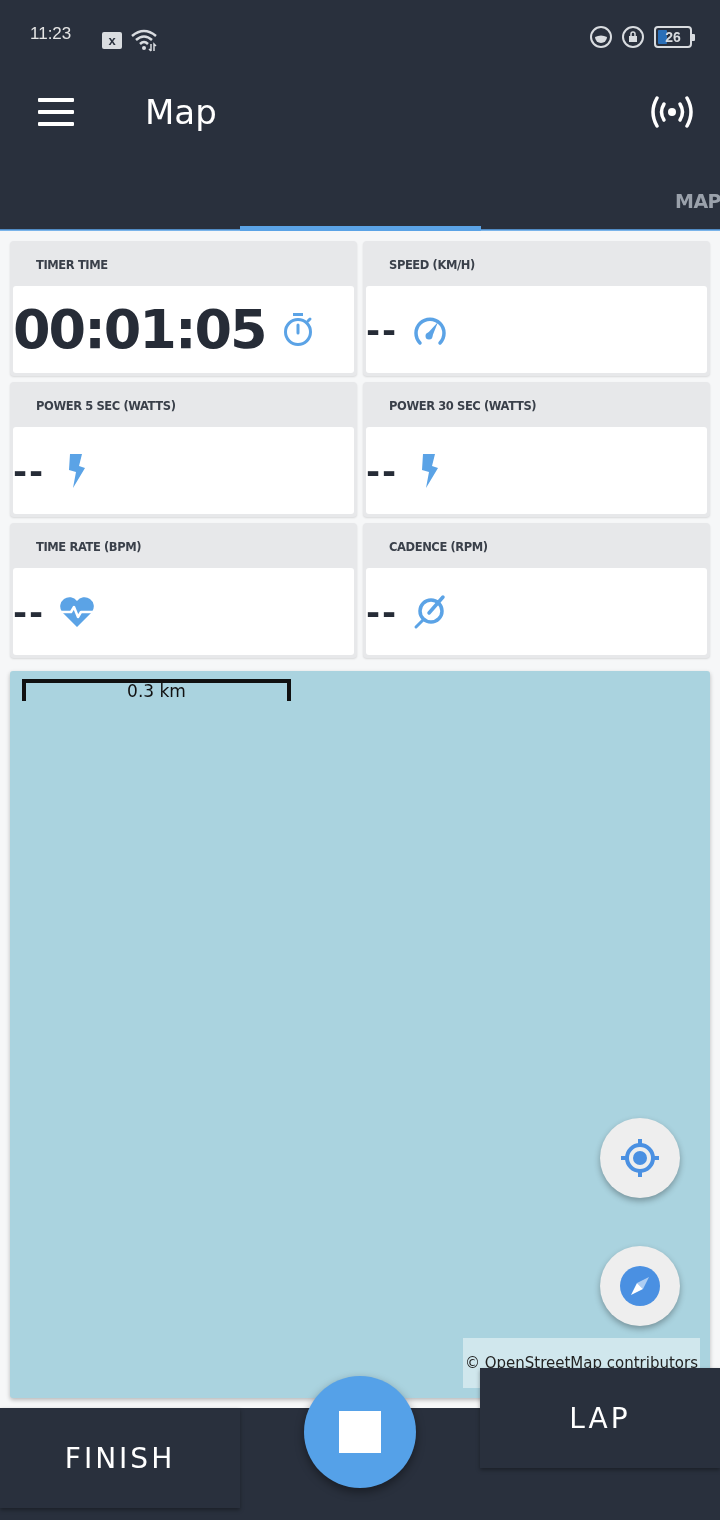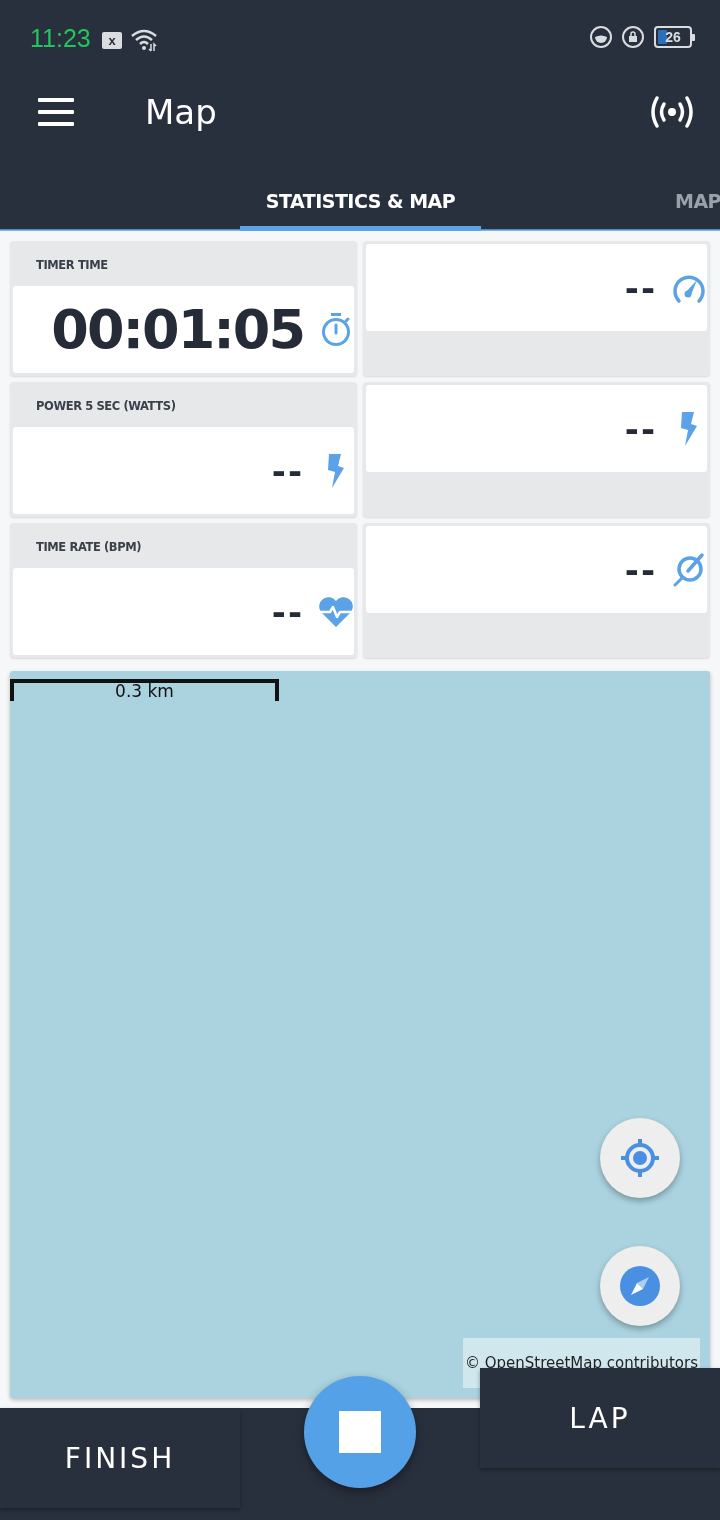--- a/index.html
+++ b/index.html
@@ -1,18 +1,18 @@
 <!DOCTYPE html>
 <html><head>
 <meta charset="utf-8">
 <style>
   * { box-sizing: border-box; margin: 0; padding: 0; }
   html, body { width: 720px; height: 1520px; overflow: hidden; background: #f6f7f8; font-family: "DejaVu Sans", sans-serif; }
   .status-bar { position: absolute; top: 0; left: 0; width: 720px; height: 80px; background: #29303d; color: #d9dce0; }
-  .status-time { position: absolute; left: 30px; top: 24px; font-size: 25px; font-family: "Liberation Sans", sans-serif; color: #22c55e; }
+  .status-time { position: absolute; left: 30px; top: 24px; font-size: 17px; font-family: "Liberation Sans", sans-serif; color: #e5e5e5; }
   .status-left-icons { position: absolute; left: 102px; top: 28px; display: flex; gap: 8px; align-items: center; }
   .sim-x { width: 20px; height: 17px; background: #d9dce0; border-radius: 2px; color: #29303d; font-size: 13px; font-weight: bold; text-align: center; line-height: 17px; font-family: "Liberation Sans", sans-serif; }
   .status-right-icons { position: absolute; right: 28px; top: 26px; display: flex; gap: 10px; align-items: center; }
   .circ-icon { width: 22px; height: 22px; border: 2px solid #d9dce0; border-radius: 50%; display: flex; align-items: center; justify-content: center; }
   .battery { width: 38px; height: 22px; border: 2px solid #d9dce0; border-radius: 4px; position: relative; display: flex; align-items: center; justify-content: center; font-size: 14px; font-family: "Liberation Sans", sans-serif; color: #d9dce0; font-weight: bold; }
   .battery::before { content: ""; position: absolute; left: 2px; top: 2px; bottom: 2px; width: 9px; background: #2a6fb8; border-radius: 1px; z-index: 0; }
   .battery span { position: relative; z-index: 1; }
   .battery::after { content: ""; position: absolute; right: -5px; top: 6px; width: 3px; height: 7px; background: #d9dce0; border-radius: 0 1px 1px 0; }
 
   .app-bar { position: absolute; top: 80px; left: 0; width: 720px; height: 150px; background: #29303d; }
@@ -24,28 +24,28 @@
   .tabs { position: absolute; top: 180px; left: 0; width: 720px; height: 50px; }
   .tab { position: absolute; top: 10px; font-size: 19px; font-weight: bold; font-family: "DejaVu Sans", sans-serif; letter-spacing: -0.5px; cursor: pointer; }
   .tab-active { left: 240px; width: 241px; text-align: center; color: #ffffff; }
   .tab-map { left: 675px; color: #9aa1ab; }
   .tab-indicator { position: absolute; left: 240px; top: 226px; width: 241px; height: 5px; background: #5ba3e6; }
   .tab-baseline { position: absolute; left: 0; top: 229px; width: 720px; height: 2px; background: #5ba3e6; opacity: 0.8; }
 
   .stats-grid { position: absolute; top: 241px; left: 10px; width: 700px; display: grid; grid-template-columns: 347px 347px; column-gap: 6px; row-gap: 6px; }
   .stat-card { height: 135px; background: #e7e8ea; border-radius: 4px; padding: 3px; box-shadow: 0 1px 2px rgba(0,0,0,0.12); }
   .stat-header { height: 42px; padding-left: 7px; display: flex; align-items: center; font-size: 11.5px; font-weight: bold; color: #3a404a; letter-spacing: -0.4px; font-family: "DejaVu Sans", sans-serif; margin-left: 16px; }
-  .stat-body { height: 87px; background: #ffffff; border-radius: 3px; display: flex; align-items: center; justify-content: flex-end; gap: 14px; }
+  .stat-body { height: 87px; background: #ffffff; border-radius: 3px; display: flex; align-items: center; justify-content: flex-start; gap: 14px; }
   .stat-value { font-family: "DejaVu Sans", sans-serif; font-weight: bold; color: #262c37; }
   .stat-value.big { font-size: 54px; letter-spacing: -2px; }
   .stat-value.dash { font-size: 34px; letter-spacing: 2px; }
   .stat-icon { width: 36px; height: 36px; display: flex; align-items: center; justify-content: center; }
 
   .map { position: absolute; top: 671px; left: 10px; width: 700px; height: 727px; background: #aad3df; border-radius: 3px; box-shadow: 0 2px 4px rgba(0,0,0,0.25); overflow: hidden; }
-  .scale-bar { position: absolute; left: 0; top: 8px; width: 269px; height: 22px; border: 4px solid #111; border-top-width: 4px; border-bottom: none; }
+  .scale-bar { position: absolute; left: 12px; top: 8px; width: 269px; height: 22px; border: 4px solid #111; border-top-width: 4px; border-bottom: none; }
   .scale-label { position: absolute; left: 0; width: 100%; top: -2px; text-align: center; font-size: 17px; color: #111; font-family: "DejaVu Sans", sans-serif; }
   .map-fab { position: absolute; width: 80px; height: 80px; border-radius: 50%; background: #eeeeee; box-shadow: 0 3px 6px rgba(0,0,0,0.3); display: flex; align-items: center; justify-content: center; cursor: pointer; }
   .fab-locate { left: 590px; top: 447px; }
   .fab-compass { left: 590px; top: 575px; }
   .attribution { position: absolute; right: 10px; bottom: 10px; font-size: 15px; color: #222; background: rgba(255,255,255,0.45); padding: 16px 2px; font-family: "DejaVu Sans", sans-serif; }
 
   .bottom-bar { position: absolute; top: 1408px; left: 0; width: 720px; height: 112px; background: #29303d; }
   .bottom-btn { position: absolute; top: 0; height: 100px; display: flex; align-items: center; justify-content: center; color: #ffffff; font-size: 28px; letter-spacing: 3px; font-family: "DejaVu Sans", sans-serif; cursor: pointer; background: #29303d; box-shadow: 0 2px 4px rgba(0,0,0,0.35); }
   .finish-btn { left: 0; width: 240px; }
   .lap-btn { left: 480px; width: 240px; }
@@ -96,21 +96,20 @@
   <svg width="44" height="36" viewBox="0 0 44 36">
     <circle cx="22" cy="18" r="4" fill="#ffffff"></circle>
     <path d="M14 10 Q9 18 14 26" stroke="#ffffff" stroke-width="3.5" fill="none" stroke-linecap="round"></path>
     <path d="M30 10 Q35 18 30 26" stroke="#ffffff" stroke-width="3.5" fill="none" stroke-linecap="round"></path>
     <path d="M7 4 Q-1 18 7 32" stroke="#ffffff" stroke-width="3.5" fill="none" stroke-linecap="round"></path>
     <path d="M37 4 Q45 18 37 32" stroke="#ffffff" stroke-width="3.5" fill="none" stroke-linecap="round"></path>
   </svg>
 </div>
 
 <div class="tabs">
-  <div class="tab tab-active">STATISTICS &amp; MAP</div>
   <div class="tab tab-map">MAP</div>
 </div>
 <div class="tab-baseline"></div>
 <div class="tab-indicator"></div>
 
 <div class="stats-grid">
   <div class="stat-card">
     <div class="stat-header">TIMER TIME</div>
     <div class="stat-body">
       <span class="stat-value big">00:01:05</span>
@@ -118,20 +117,21 @@
         <svg width="32" height="36" viewBox="0 0 32 36">
           <rect x="11" y="1" width="10" height="3" fill="#5ba3e6"></rect>
           <circle cx="16" cy="20" r="12.5" stroke="#5ba3e6" stroke-width="3" fill="none"></circle>
           <line x1="16" y1="13" x2="16" y2="21" stroke="#5ba3e6" stroke-width="3" stroke-linecap="round"></line>
           <line x1="26" y1="9" x2="28" y2="7" stroke="#5ba3e6" stroke-width="3" stroke-linecap="round"></line>
         </svg>
       </span>
     </div>
   </div>
   <div class="stat-card">
+    <div class="stat-header">SPEED (KM/H)</div>
     <div class="stat-body">
       <span class="stat-value dash">--</span>
       <span class="stat-icon">
         <svg width="36" height="34" viewBox="0 0 36 34">
           <path d="M8 30 A14 14 0 1 1 28 30" stroke="#5ba3e6" stroke-width="3.5" fill="none" stroke-linecap="round"></path>
           <path d="M14 22 L26 9 L20 24 Z" fill="#5ba3e6"></path>
           <circle cx="17" cy="23" r="3.5" fill="#5ba3e6"></circle>
         </svg>
       </span>
     </div>
@@ -141,20 +141,21 @@
     <div class="stat-body">
       <span class="stat-value dash">--</span>
       <span class="stat-icon">
         <svg width="20" height="34" viewBox="0 0 20 34">
           <path d="M3 0 L15 0 L12 12 L18 14 L6 34 L9 18 L2 16 Z" fill="#5ba3e6"></path>
         </svg>
       </span>
     </div>
   </div>
   <div class="stat-card">
+    <div class="stat-header">POWER 30 SEC (WATTS)</div>
     <div class="stat-body">
       <span class="stat-value dash">--</span>
       <span class="stat-icon">
         <svg width="20" height="34" viewBox="0 0 20 34">
           <path d="M3 0 L15 0 L12 12 L18 14 L6 34 L9 18 L2 16 Z" fill="#5ba3e6"></path>
         </svg>
       </span>
     </div>
   </div>
   <div class="stat-card">
@@ -163,20 +164,21 @@
       <span class="stat-value dash">--</span>
       <span class="stat-icon">
         <svg width="36" height="32" viewBox="0 0 36 32">
           <path d="M18 31 L3 16 A8.5 8.5 0 0 1 18 5 A8.5 8.5 0 0 1 33 16 Z" fill="#5ba3e6"></path>
           <path d="M0 16 L12 16 L15 11 L19 21 L22 16 L36 16" stroke="#ffffff" stroke-width="2.5" fill="none" stroke-linejoin="round"></path>
         </svg>
       </span>
     </div>
   </div>
   <div class="stat-card">
+    <div class="stat-header">CADENCE (RPM)</div>
     <div class="stat-body">
       <span class="stat-value dash">--</span>
       <span class="stat-icon">
         <svg width="36" height="36" viewBox="0 0 36 36">
           <circle cx="19" cy="17" r="11" stroke="#5ba3e6" stroke-width="3.5" fill="none"></circle>
           <line x1="17" y1="19" x2="31" y2="3" stroke="#5ba3e6" stroke-width="3.5" stroke-linecap="round"></line>
           <line x1="11" y1="26" x2="4" y2="33" stroke="#5ba3e6" stroke-width="3" stroke-linecap="round"></line>
         </svg>
       </span>
     </div>

